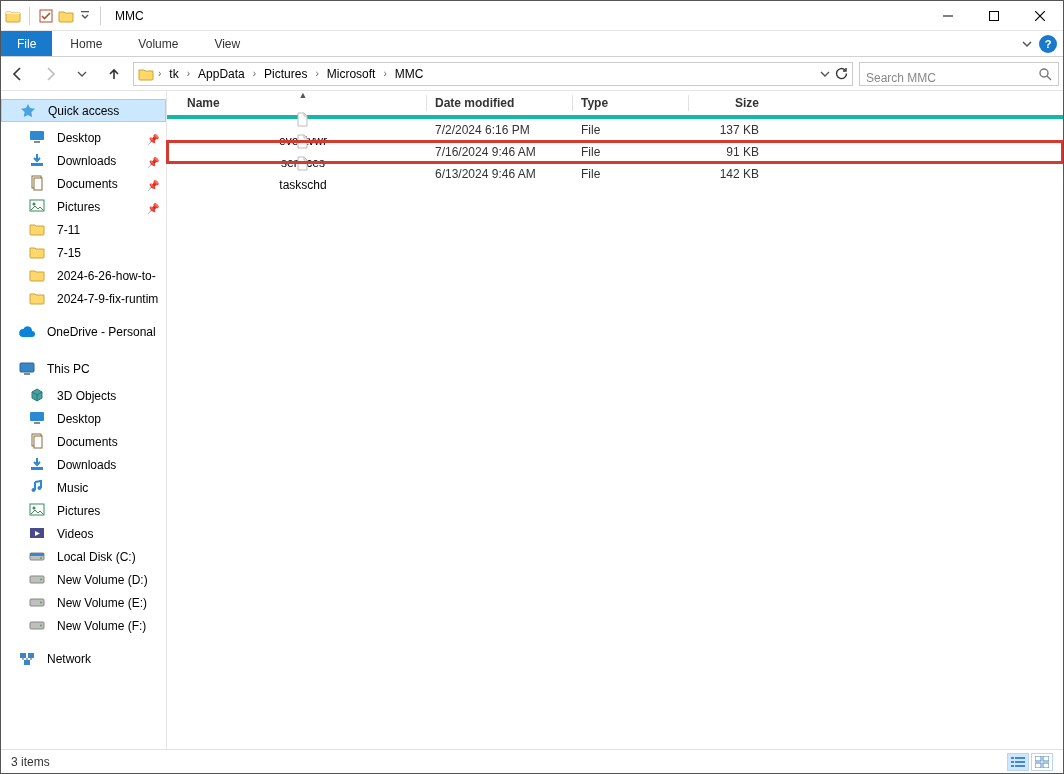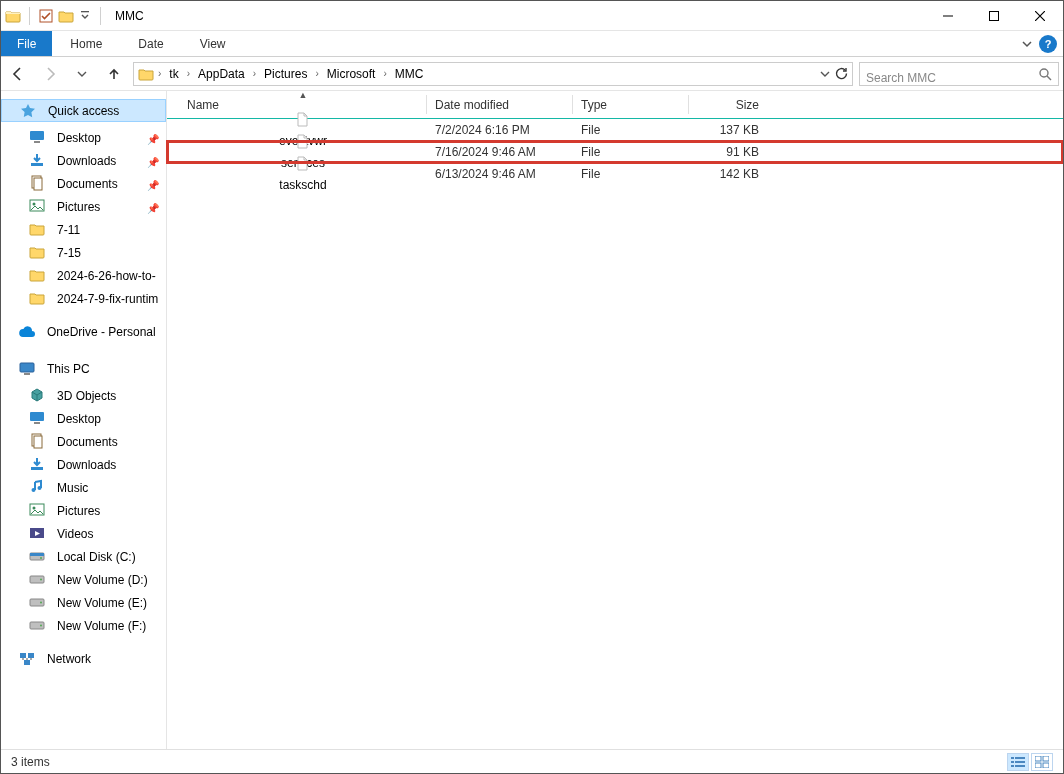--- a/index.html
+++ b/index.html
@@ -39,21 +39,21 @@
 .nav { width: 166px; border-right:1px solid #e5e5e5; padding-top:8px; overflow:hidden; }
 .nav-item { height:23px; display:flex; align-items:center; padding-left:18px; gap:12px; white-space:nowrap; overflow:hidden; }
 .nav-item.pinned { padding-right: 6px; }
 .nav-item.sub { padding-left:28px;align-items:flex-end; }
 .nav-item.qa { background:#cce8ff; border:1px solid #99d1ff; }
 .nav-item.section { margin-top:14px; }
 .pin { margin-left:auto; color:#888; font-size:10px; }
 .icon16 { width:16px; height:16px; flex-shrink:0; display:flex; align-items:center; justify-content:center; }
 
 .content { flex:1; display:flex; flex-direction:column; }
-.cols { height:28px; display:flex; align-items:center; border-bottom:1px solid #14b8a6; color:#333; position:relative; padding-left:12px; }
+.cols { height:28px; display:flex; align-items:center; border-bottom:4px solid #14b8a6; color:#333; position:relative; padding-left:12px;font-weight:bold; }
 .col { padding:0 8px; position:relative; height:100%; display:flex; align-items:center; }
 .col.name { width: 248px; }
 .col.date { width: 146px; }
 .col.type { width: 116px; text-align: right; }
 .col.size { width: 78px; justify-content:flex-end; }
 .col::after { content:""; position:absolute; right:0; top:4px; bottom:4px; width:1px; background:#e0e0e0; }
 .col:last-child::after { display:none; }
 .sort-caret { position:absolute; top:-1px; left:50%; transform:translateX(-50%); font-size:9px; color:#555; }
 
 .rows { position:relative; }
@@ -120,21 +120,21 @@
   <div class="winbtn close">
       <svg width="10" height="10" viewBox="0 0 10 10">
         <path d="M0 0l10 10M10 0L0 10" stroke="#000" stroke-width="1.2"></path>
       </svg>
     </div>
 </div>
 
 <div class="ribbon">
   <div class="file-tab">File</div>
   <div class="tab">Home</div>
-  <div class="tab">Date</div>
+  <div class="tab">Volume</div>
   <div class="tab">View</div>
   <div class="right">
     <span>
         <svg class="chev-down" viewBox="0 0 12 12">
           <path d="M2 4l4 4 4-4" stroke="#555" stroke-width="1.5" fill="none"></path>
         </svg>
       </span>
     <div class="help-btn">?</div>
   </div>
 </div>

